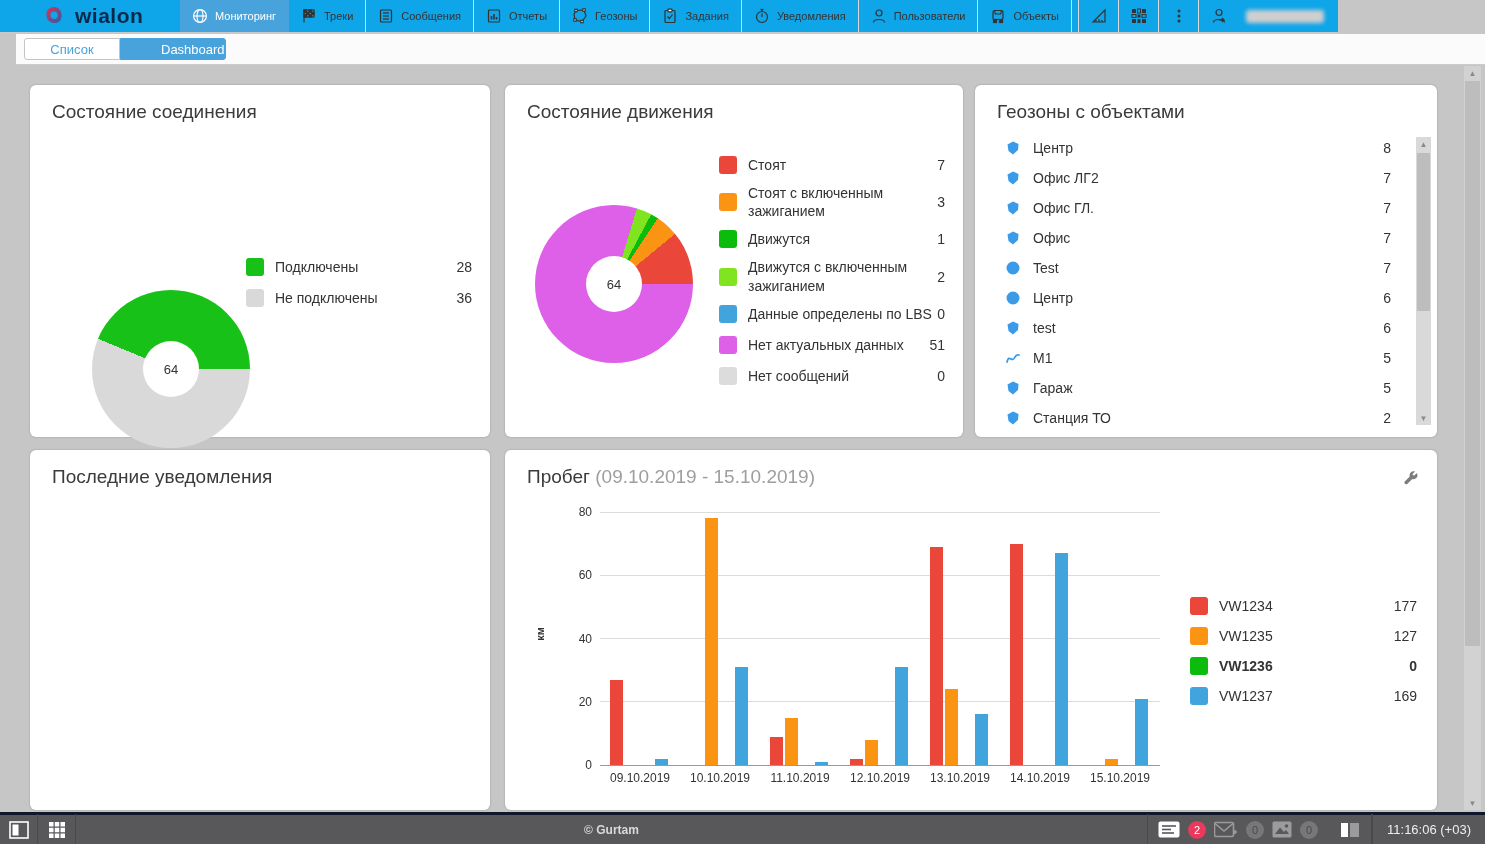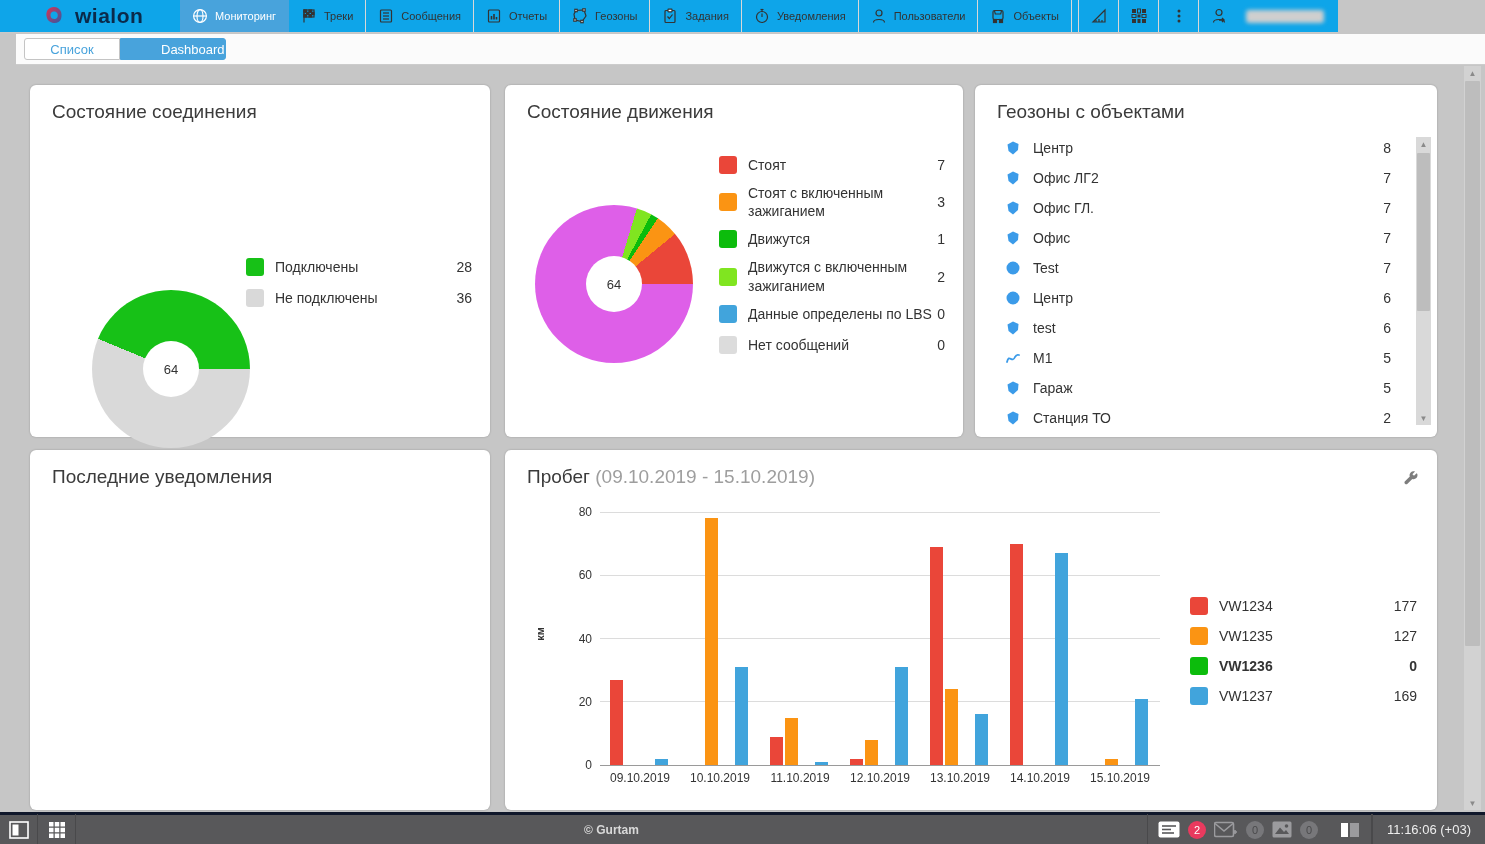--- a/index.html
+++ b/index.html
@@ -270,20 +270,25 @@
       </div>
       <div class="legend-row">
         <span class="swatch" style="background:#80e520"></span>
     <span class="legend-label" style="max-width:185px">Движутся с включенным зажиганием</span>
     <span class="legend-value">2</span>
       </div>
       <div class="legend-row">
         <span class="swatch" style="background:#41a4dc"></span>
     <span class="legend-label" style="max-width:185px">Данные определены по LBS</span>
     <span class="legend-value">0</span>
+      </div>
+      <div class="legend-row">
+        <span class="swatch" style="background:#de5fe8"></span>
+    <span class="legend-label" style="max-width:185px">Нет актуальных данных</span>
+    <span class="legend-value">51</span>
       </div>
       <div class="legend-row">
         <span class="swatch" style="background:#dcdcdc"></span>
     <span class="legend-label" style="max-width:185px">Нет сообщений</span>
     <span class="legend-value">0</span>
       </div>
     </div>
 </div>
 
 <div class="card" style="left:975px;top:85px;width:462px;height:352px">

